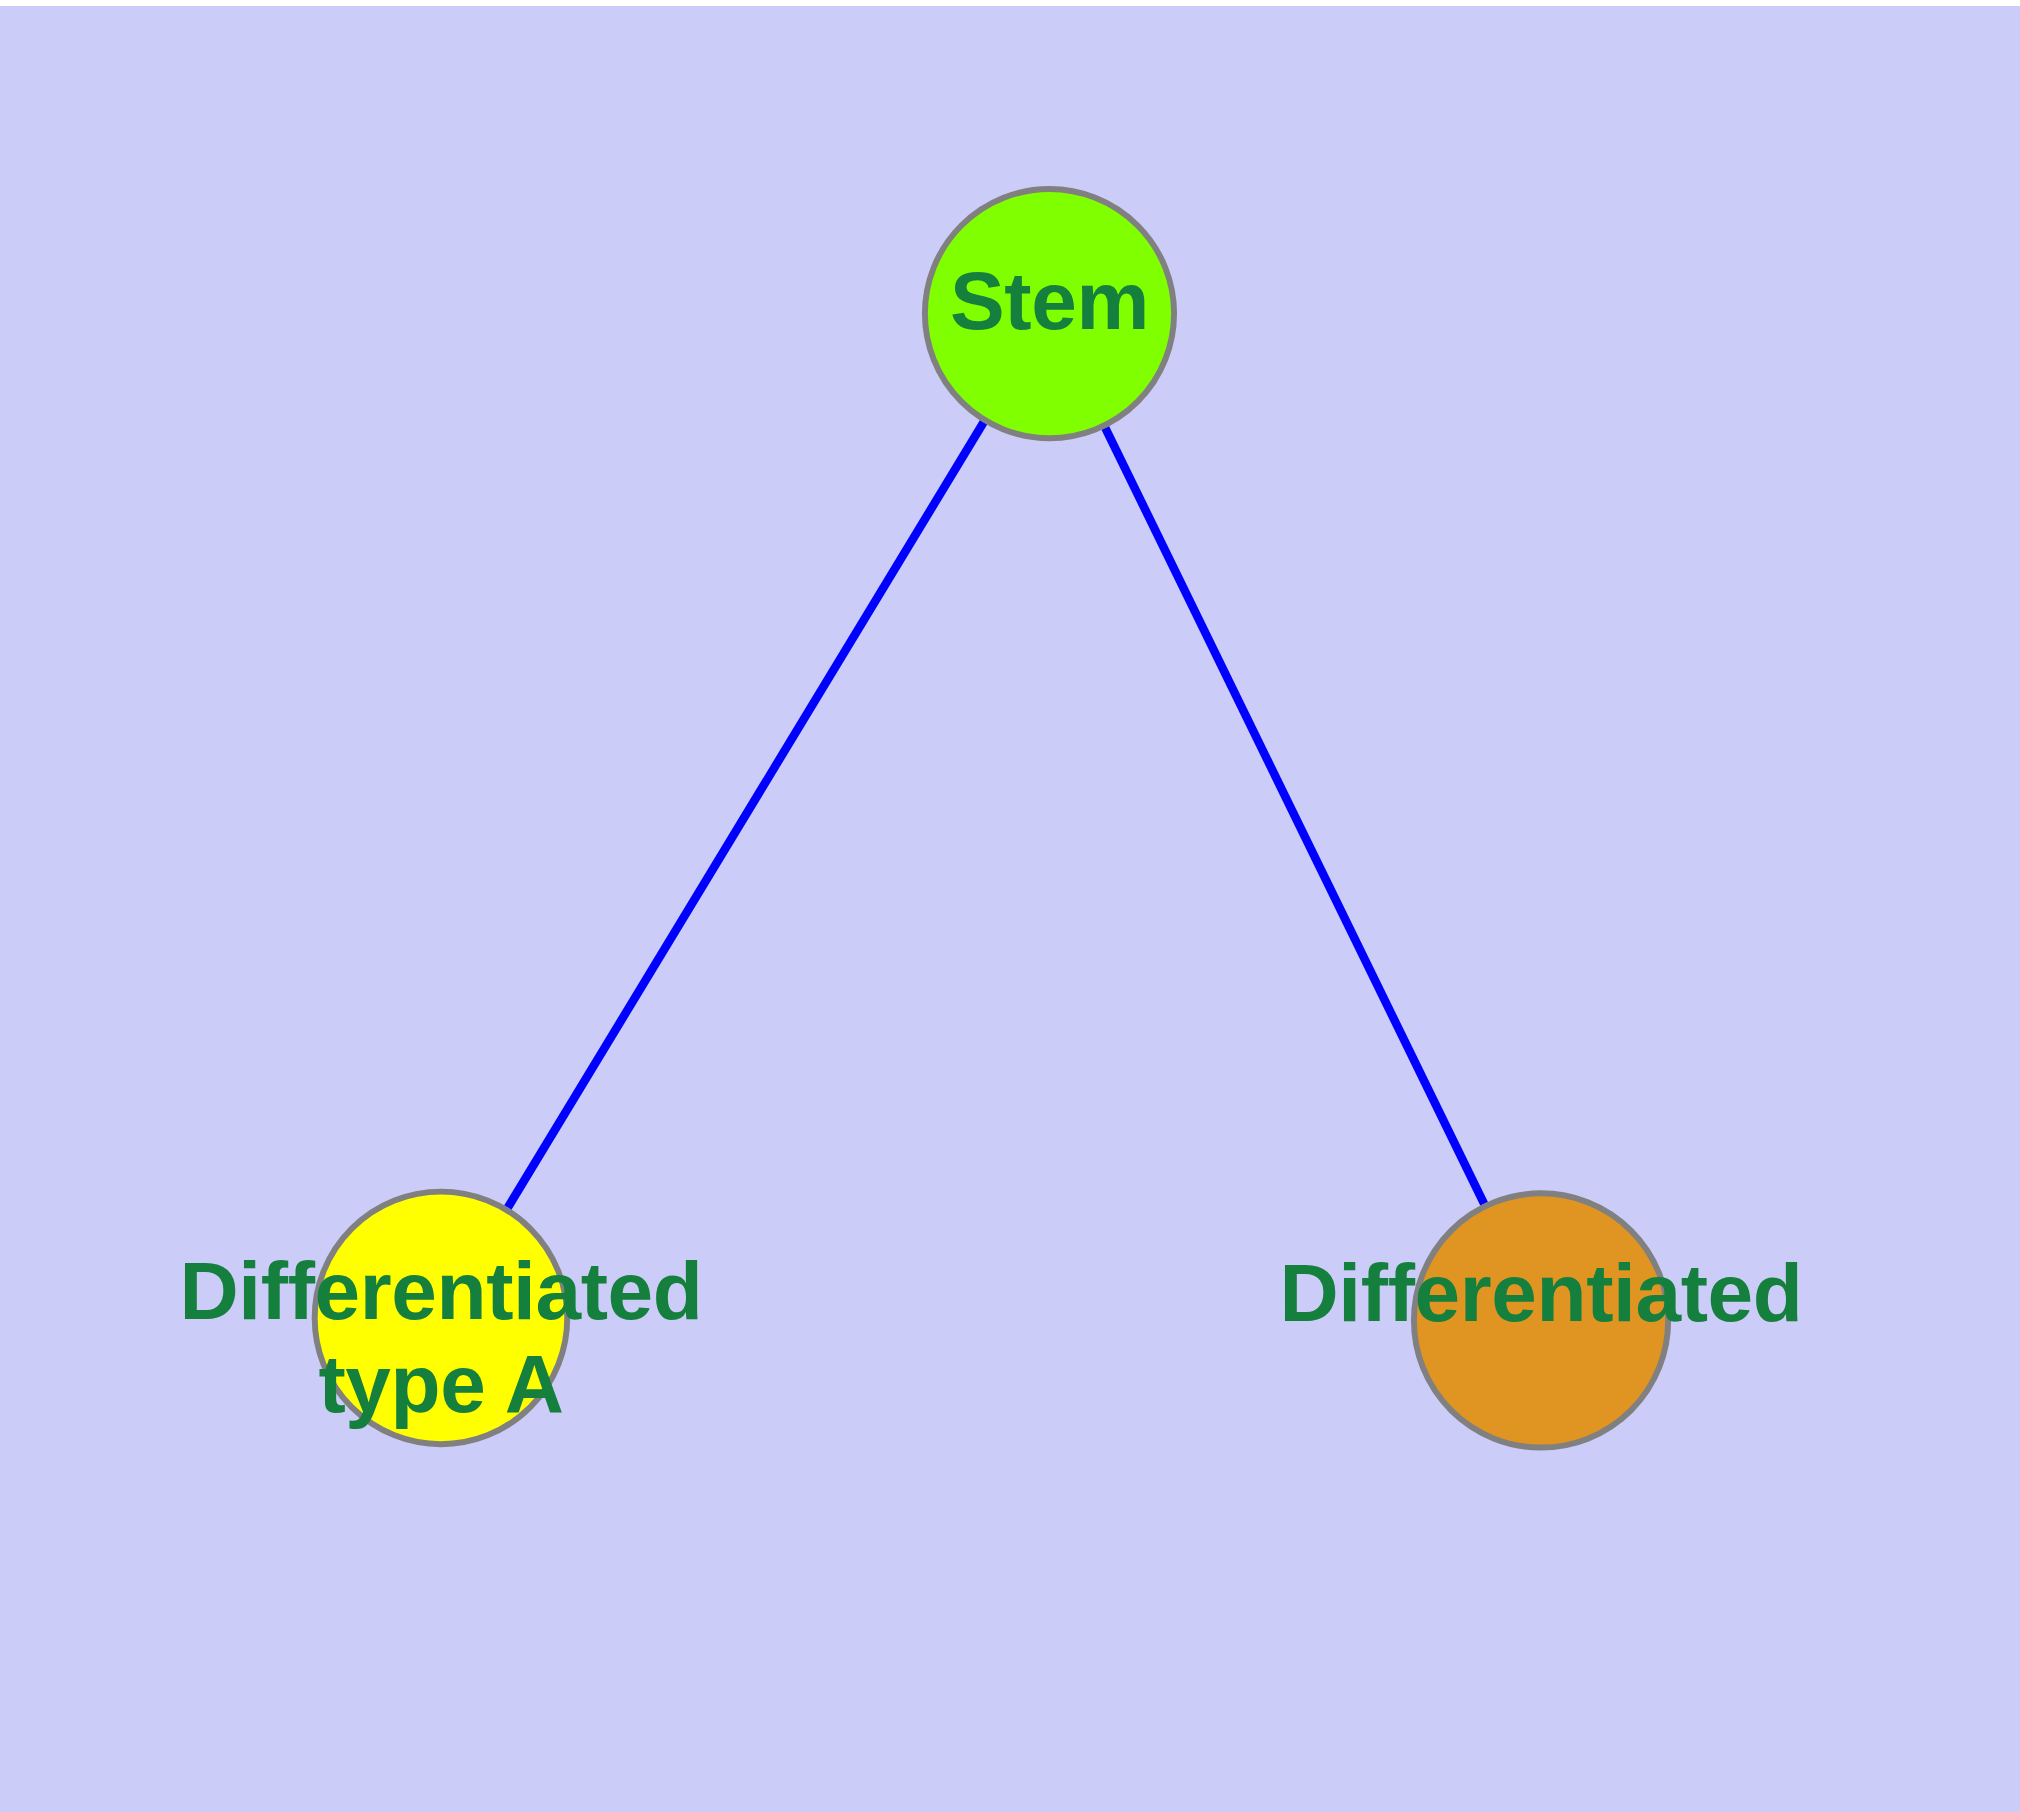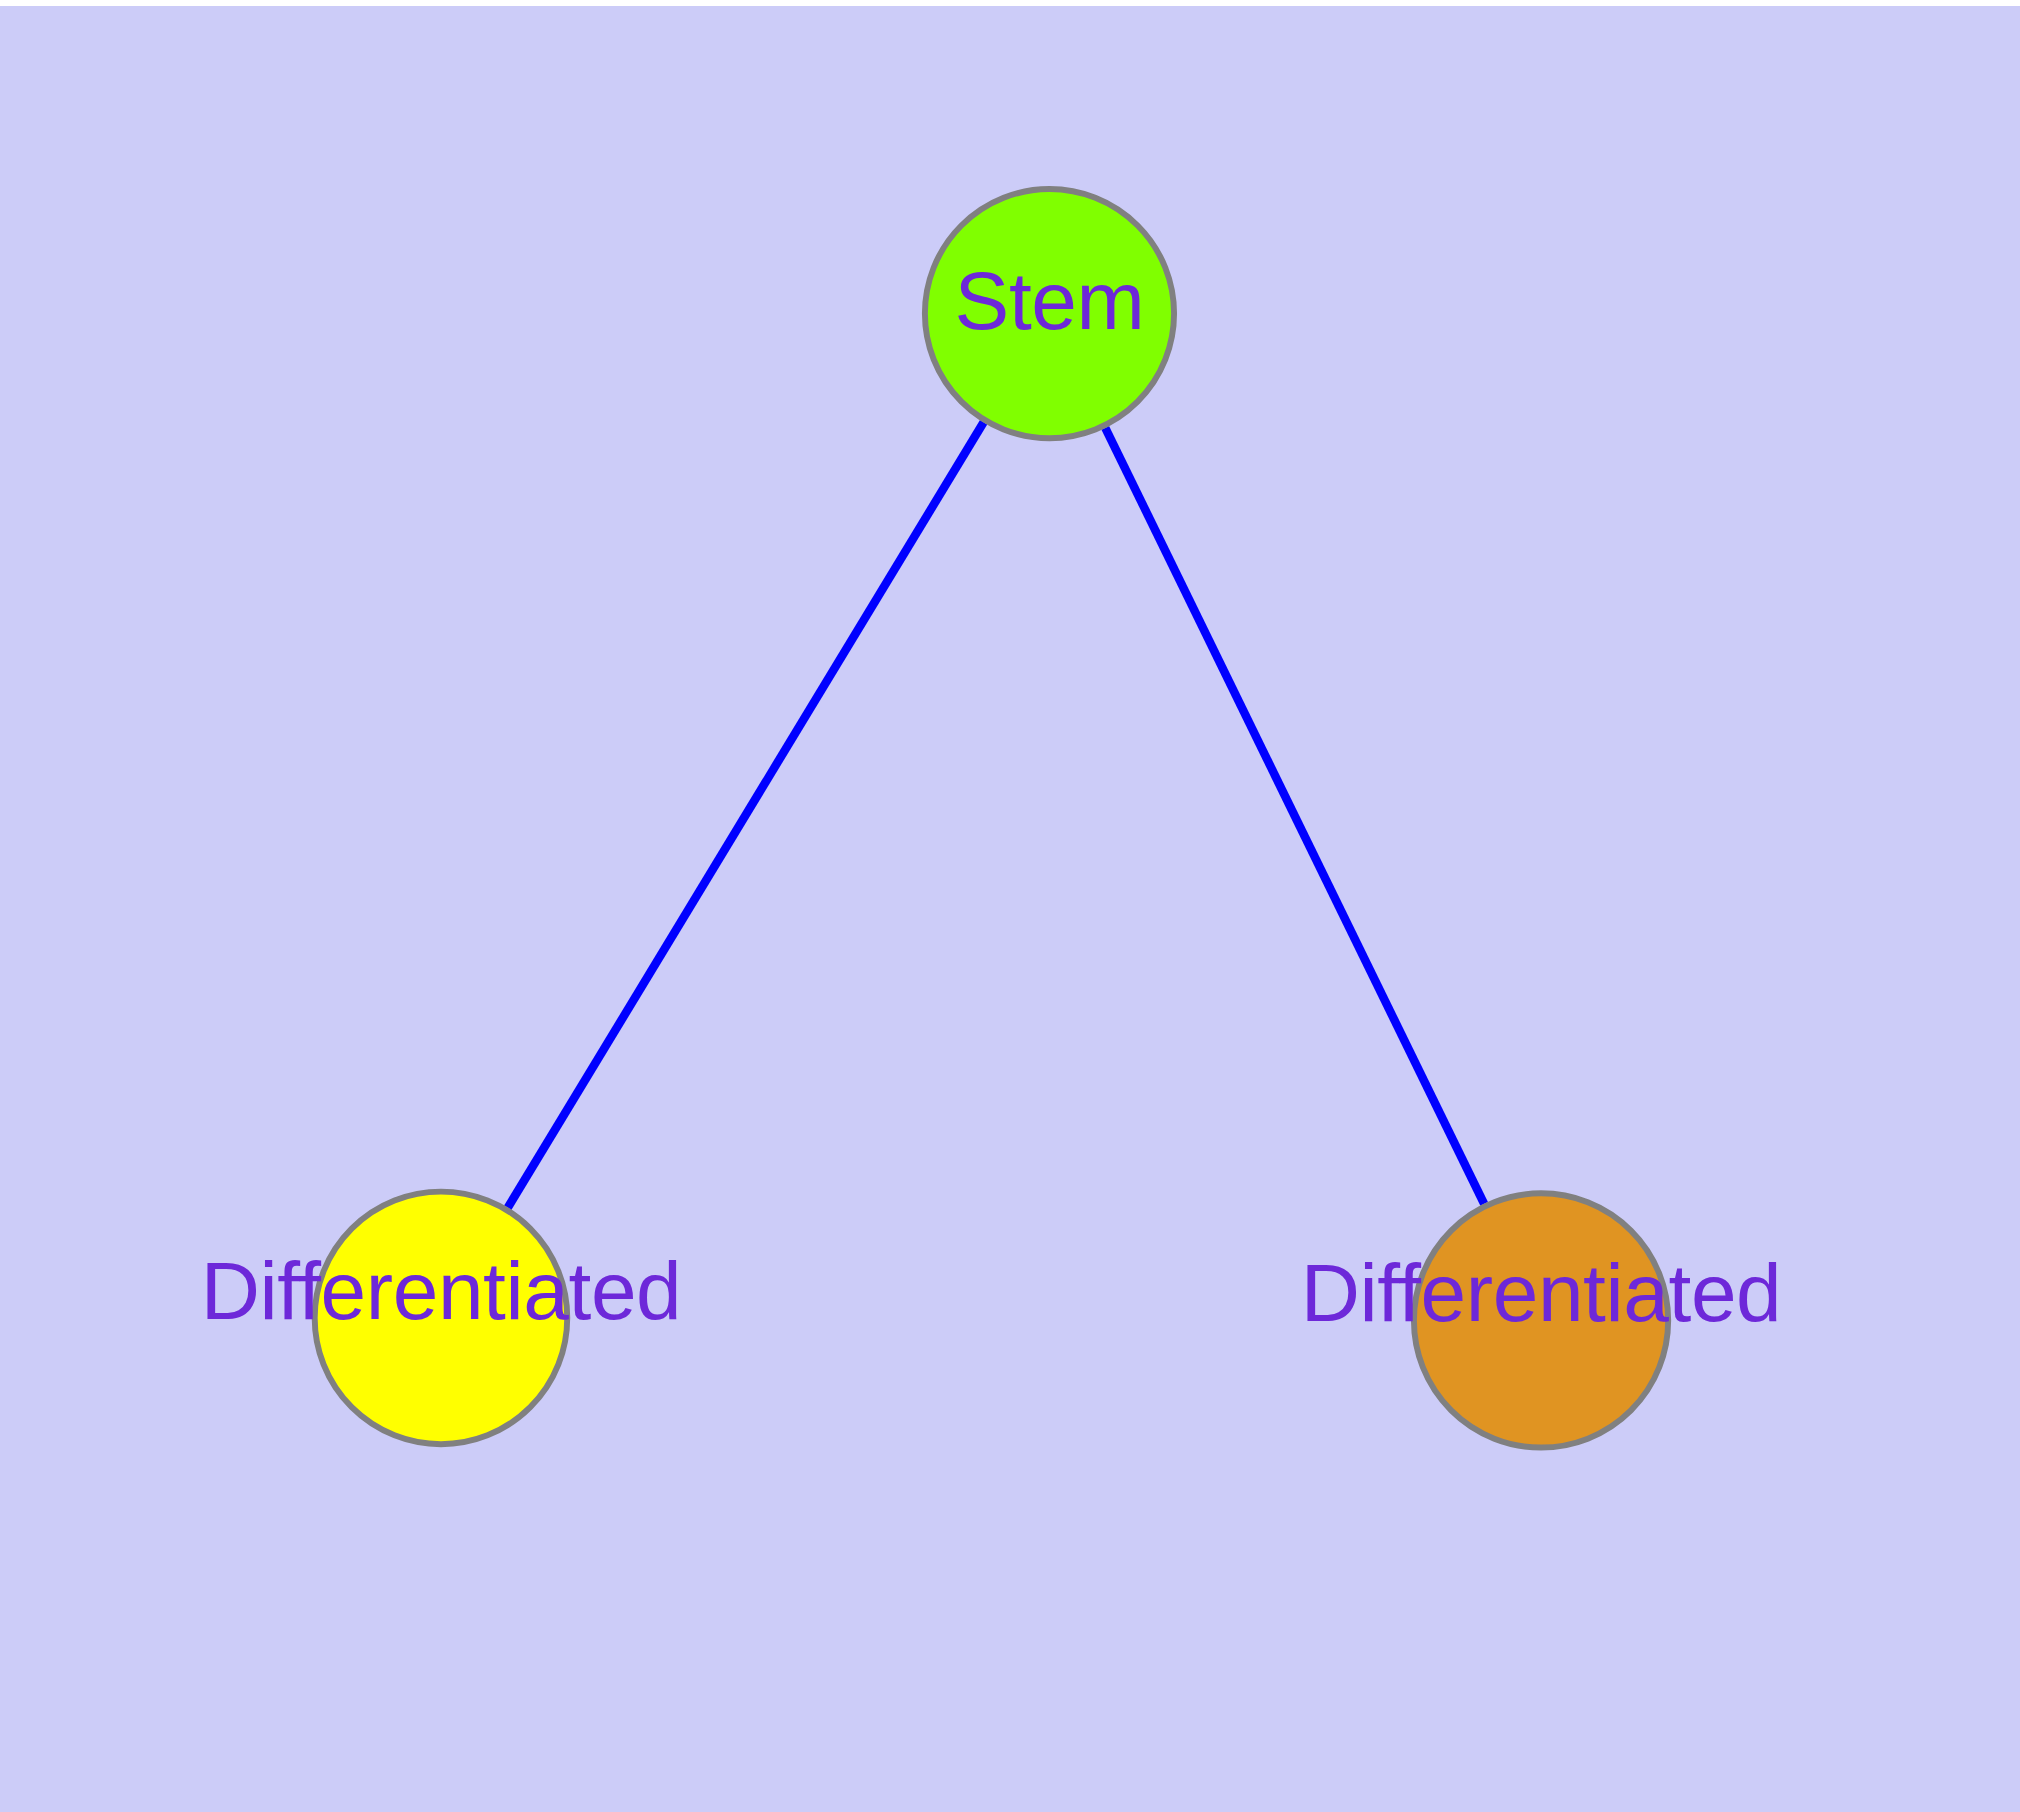--- a/index.html
+++ b/index.html
@@ -27,22 +27,22 @@
   #graph-svg {
     position: absolute;
     left: 0;
     top: 0;
     width: 2021px;
     height: 1812px;
   }
   .node-label {
     position: absolute;
     text-align: center;
-    font-weight: normal;
-    color: #6d28d9;
+    font-weight: bold;
+    color: #15803d;
     line-height: 1.14;
     white-space: pre;
     letter-spacing: -0.4px;
     pointer-events: none;
   }
   #label-stem {
     font-size: 82px;
     left: 795px;
     top: 254px;
     width: 509px;
@@ -76,18 +76,18 @@
 
     <g>
       <circle id="node-stem" cx="1238" cy="370" r="147" fill="#80ff00" stroke="#808080" stroke-width="7"></circle>
       <circle id="node-type-a" cx="520" cy="1555" r="149" fill="#ffff00" stroke="#808080" stroke-width="7"></circle>
       <circle id="node-type-b" cx="1818" cy="1558" r="150" fill="#e09422" stroke="#808080" stroke-width="7"></circle>
     </g>
   </svg>
 
   <div class="node-label" id="label-stem">Stem</div>
 
-  <div class="node-label" id="label-type-a"><span>Differentiated</span><br></div>
+  <div class="node-label" id="label-type-a"><span>Differentiated</span><br><span>type A</span></div>
 
   <div class="node-label" id="label-type-b"><span>Differentiated</span><br></div>
 
 </div>
 
 
 </body></html>

